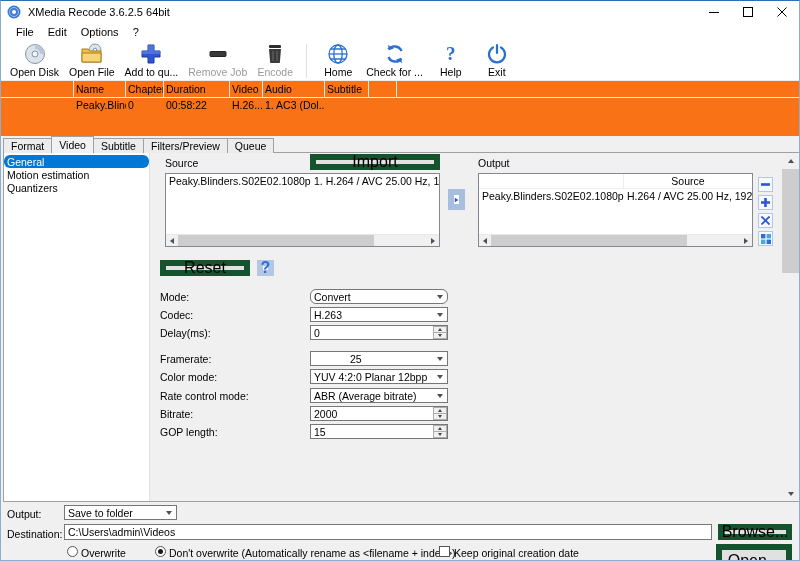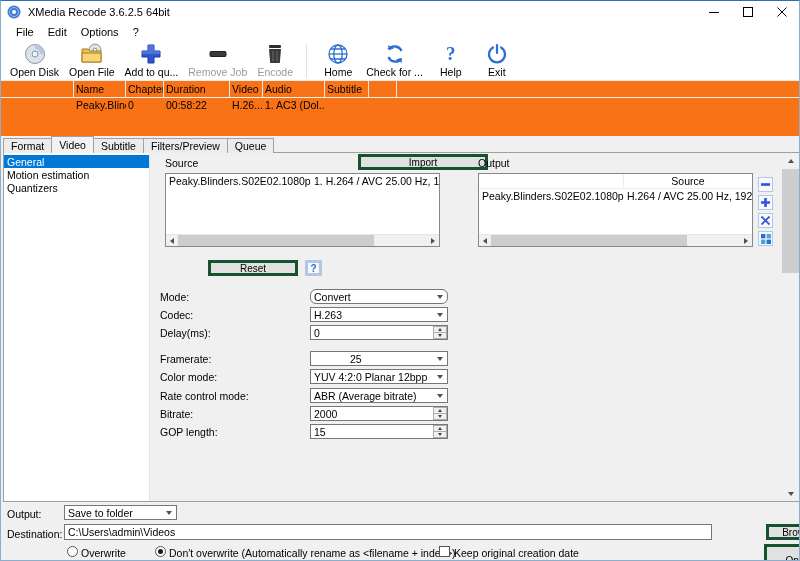--- a/index.html
+++ b/index.html
@@ -37,24 +37,24 @@
 
   
   .tabs { position:absolute; top:135px; left:2px; height:17px; display:flex; align-items:flex-end; z-index:3; }
   .tab { height:15px; padding:0 7px; display:flex; align-items:center; background:#ececec; border:1px solid #a0a0a0; border-bottom:none; font-size:10.5px; }
   .tab + .tab { margin-left:-1px; }
   .tab.active { height:17px; background:#f2f2f2; z-index:4; }
 
   
   .mainpanel { position:absolute; top:151px; left:2px; width:796px; height:350px; background:#f0f0f0; border:1px solid #a0a0a0; }
   .sidebar { position:absolute; left:0; top:0; width:146px; height:348px; background:#fff; border-right:1px solid #e3e3e3; padding-top:2px; }
-  .side-item { height:13px; padding:0 2px 0 3px; display:flex; align-items:center; font-size:10.5px; white-space:nowrap; }
+  .side-item { height:13px; padding:0 2px 0 3px; display:flex; align-items:center; font-size:10.5px; white-space:nowrap;border-radius:6px; }
   .side-item.selected { background:#0078d7; color:#fff; }
   .panel-label { position:absolute; font-size:10.5px; }
-  .btn { position:absolute; background:#e1e1e1; border:3px solid #14532d; display:flex; align-items:center; justify-content:center; font-size:10px;margin-left:48px; }
+  .btn { position:absolute; background:#e1e1e1; border:6px solid #14532d; display:flex; align-items:center; justify-content:center; font-size:16px; }
 
   .listbox { position:absolute; width:275px; height:74px; background:#fff; border:1px solid #828790; }
   .list-header { display:flex; height:15px; border-bottom:1px solid #ededed; }
   .lh-col1 { width:145px; border-right:1px solid #ededed; }
   .lh-col2 { flex:1; text-align:center; font-size:10.5px; padding-top:1px; }
   .list-row { display:flex; height:15px; }
   .lr-col1 { width:145px; padding:1px 0 0 3px; font-size:10.5px; overflow:hidden; white-space:nowrap; }
   .lr-col2 { flex:1; padding:1px 0 0 3px; font-size:10.5px; overflow:hidden; white-space:nowrap; }
 
   .hscroll { position:absolute; left:0; bottom:0; width:100%; height:12px; background:#f0f0f0; border-top:1px solid #e8e8e8; }

